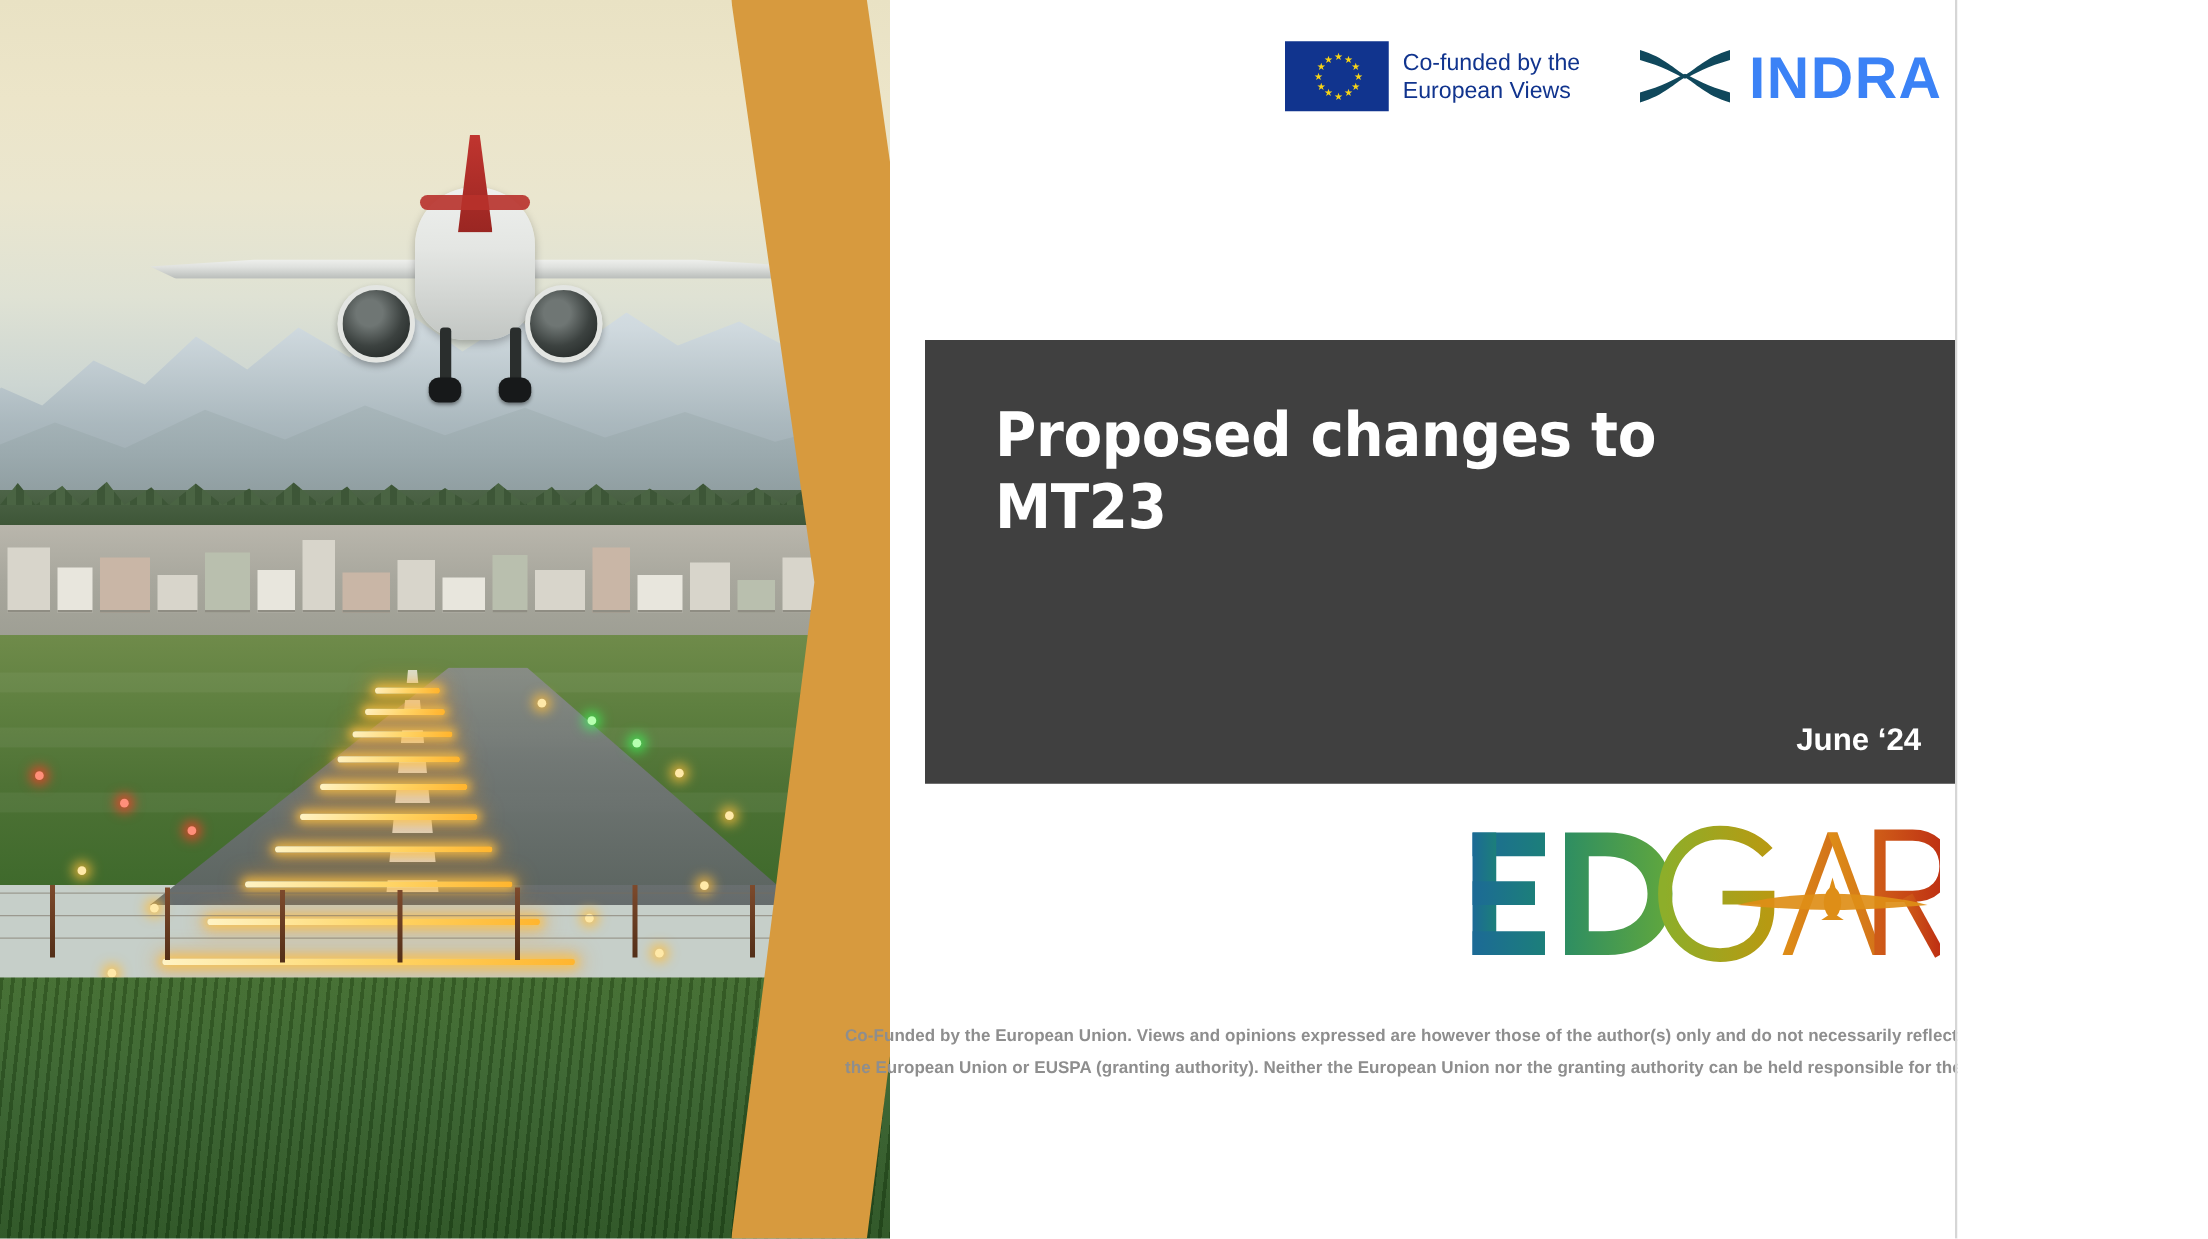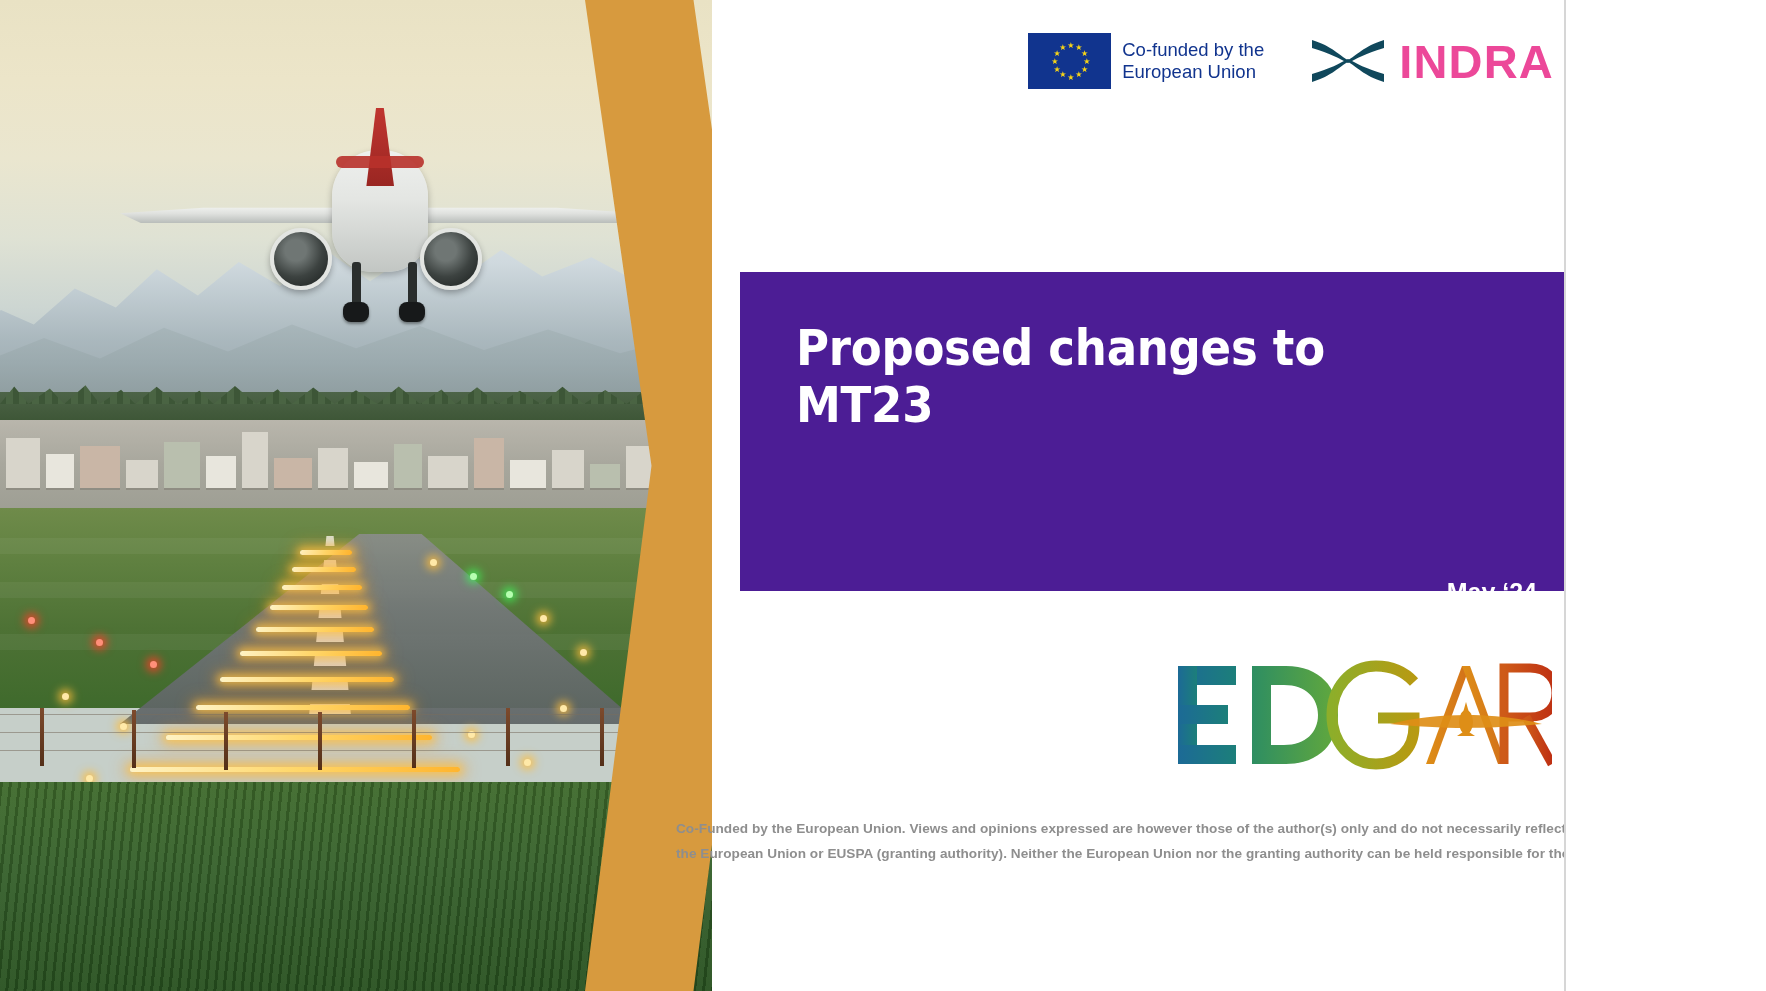--- a/index.html
+++ b/index.html
@@ -127,25 +127,25 @@
   .eu-flag { position:relative; width:83px; height:56px; background:#11348e; }
   .eu-stars { position:absolute; inset:0; }
   .eu-star { position:absolute; width:5px; height:5px; color:#f7d417; font-size:8px;
              line-height:5px; text-align:center; }
   .eu-txt { font-size:18.5px; line-height:1.17; color:#11348e; white-space:nowrap; }
 
   
   .indra { display:flex; align-items:center; gap:13px; }
   .indra-mark { width:76px; height:50px; }
   .indra-word { font-size:47px; font-weight:700; letter-spacing:1.2px;
-                color:#ec4899; line-height:1; }
-
-  
-  .titlebox { position:absolute; left:28px; top:272px; width:825px; height:319px;
-              background:#4c1d95; }
+                color:#3b82f6; line-height:1; }
+
+  
+  .titlebox { position:absolute; left:28px; top:272px; width:825px; height:355px;
+              background:#404040; }
   .title { position:absolute; left:56px; top:48px; width:730px;
            font-family:"DejaVu Sans", sans-serif;
            font-size:49px; font-weight:700; color:#ffffff;
            letter-spacing:-.3px; transform:scaleX(.92); transform-origin:left center; }
   .subtitle { position:absolute; left:56px; top:272px;
               font-size:45px; font-weight:400; color:#ffffff; letter-spacing:.2px; }
   .date { position:absolute; right:28px; top:306px;
           font-size:25px; font-weight:700; color:#ffffff; }
 
   
@@ -278,40 +278,40 @@
               <div class="eu-star" style="left: 39px; top: 41.5px; color: rgb(247, 212, 23);">★</div>
               <div class="eu-star" style="left: 31px; top: 39.3564px; color: rgb(247, 212, 23);">★</div>
               <div class="eu-star" style="left: 25.1436px; top: 33.5px; color: rgb(247, 212, 23);">★</div>
               <div class="eu-star" style="left: 23px; top: 25.5px; color: rgb(247, 212, 23);">★</div>
               <div class="eu-star" style="left: 25.1436px; top: 17.5px; color: rgb(247, 212, 23);">★</div>
               <div class="eu-star" style="left: 31px; top: 11.6436px; color: rgb(247, 212, 23);">★</div>
             </div>
         </div>
         <div class="eu-txt">
           <div>Co-funded by the</div>
-          <div>European Union</div>
+          <div>European Views</div>
         </div>
       </div>
 
       <div class="indra">
         <span class="indra-mark">
           <svg viewBox="0 0 76 50" width="76" height="50">
             <path d="M2 4 C22 10, 30 20, 38 24 C46 20, 54 10, 74 4
                      L74 12 C56 17, 46 23, 38 27 C30 23, 20 17, 2 12 Z" fill="#10485C"></path>
             <path d="M2 46 C22 40, 30 30, 38 26 C46 30, 54 40, 74 46
                      L74 38 C56 33, 46 27, 38 23 C30 27, 20 33, 2 38 Z" fill="#10485C"></path>
           </svg>
         </span>
         <span class="indra-word">INDRA</span>
       </div>
     </div>
 
     <div class="titlebox">
       <div class="title">Proposed changes to MT23</div>
-      <div class="date">May ‘24</div>
+      <div class="date">June ‘24</div>
     </div>
 
     <div class="edgar">
       <svg viewBox="0 0 378 110" width="378" height="110">
         <defs>
           <linearGradient id="gE" x1="0" y1="0" x2="1" y2="0">
             <stop offset="0" stop-color="#1C6A96"></stop>
               <stop offset="1" stop-color="#1C7F7A"></stop>
           </linearGradient>
           <linearGradient id="gD" x1="0" y1="0" x2="1" y2="0">

